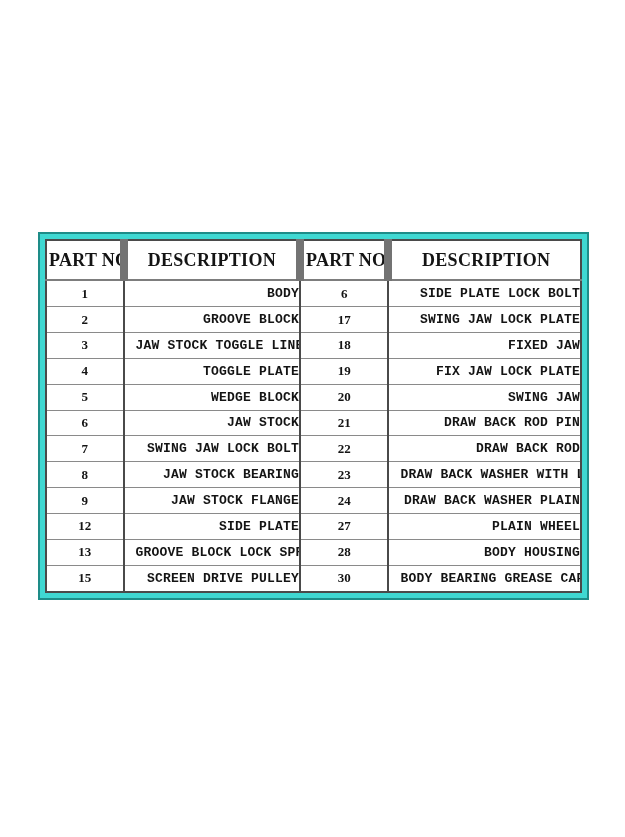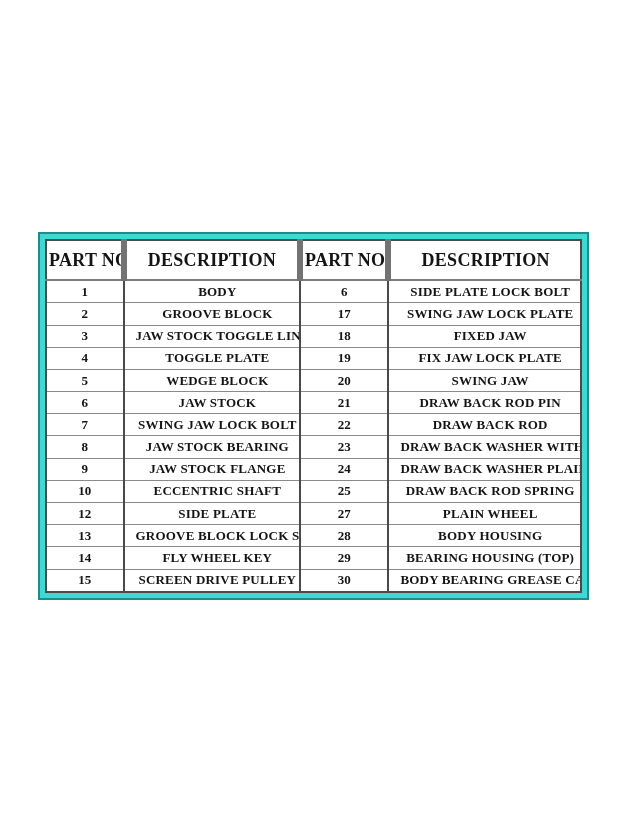--- a/index.html
+++ b/index.html
@@ -38,44 +38,45 @@
   col.c-desc-l { width: 33.0%; }
   col.c-num-r  { width: 16.5%; }
   col.c-desc-r { width: 36.0%; }
   th {
     font-size: 18px;
     font-weight: bold;
     color: #141414;
     text-align: center;
     letter-spacing: 0.3px;
     height: 38px;
-    border-left: 6px solid #737373;
+    border-left: 8px solid #737373;
     border-bottom: 2px solid #7d7d7d;
     white-space: nowrap;
     overflow: hidden;
     padding: 0 2px;
   }
   td {
     font-size: 13px;
     font-weight: bold;
     color: #141414;
     border-left: 2px solid #4a4a4a;
     border-top: 1.5px solid #8a8a8a;
     white-space: nowrap;
     overflow: hidden;
     vertical-align: middle;
     padding: 0;
   }
   td.num {
     text-align: center;
   }
   td.desc {
-    text-align: center;
+    text-align: right;
     padding-left: 11px;
     letter-spacing: 0.2px;
+    font-family: Liberation Mono, monospace;
   }
   th:first-child, td:first-child {
     border-left: none;
   }
 </style>
 </head>
 <body>
 
 <div class="page">
   <div class="table-frame">
@@ -143,42 +144,30 @@
             <td class="num">23</td>
             <td class="desc">DRAW BACK WASHER WITH LUG</td>
           </tr>
           <tr>
             <td class="num">9</td>
             <td class="desc">JAW STOCK FLANGE</td>
             <td class="num">24</td>
             <td class="desc">DRAW BACK WASHER PLAIN</td>
           </tr>
           <tr>
-            <td class="num">10</td>
-            <td class="desc">ECCENTRIC SHAFT</td>
-            <td class="num">25</td>
-            <td class="desc">DRAW BACK ROD SPRING</td>
-          </tr>
-          <tr>
             <td class="num">12</td>
             <td class="desc">SIDE PLATE</td>
             <td class="num">27</td>
             <td class="desc">PLAIN WHEEL</td>
           </tr>
           <tr>
             <td class="num">13</td>
             <td class="desc">GROOVE BLOCK LOCK SPRING</td>
             <td class="num">28</td>
             <td class="desc">BODY HOUSING</td>
-          </tr>
-          <tr>
-            <td class="num">14</td>
-            <td class="desc">FLY WHEEL KEY</td>
-            <td class="num">29</td>
-            <td class="desc">BEARING HOUSING (TOP)</td>
           </tr>
           <tr>
             <td class="num">15</td>
             <td class="desc">SCREEN DRIVE PULLEY</td>
             <td class="num">30</td>
             <td class="desc">BODY BEARING GREASE CAP</td>
           </tr>
         </tbody>
     </table>
   </div>

